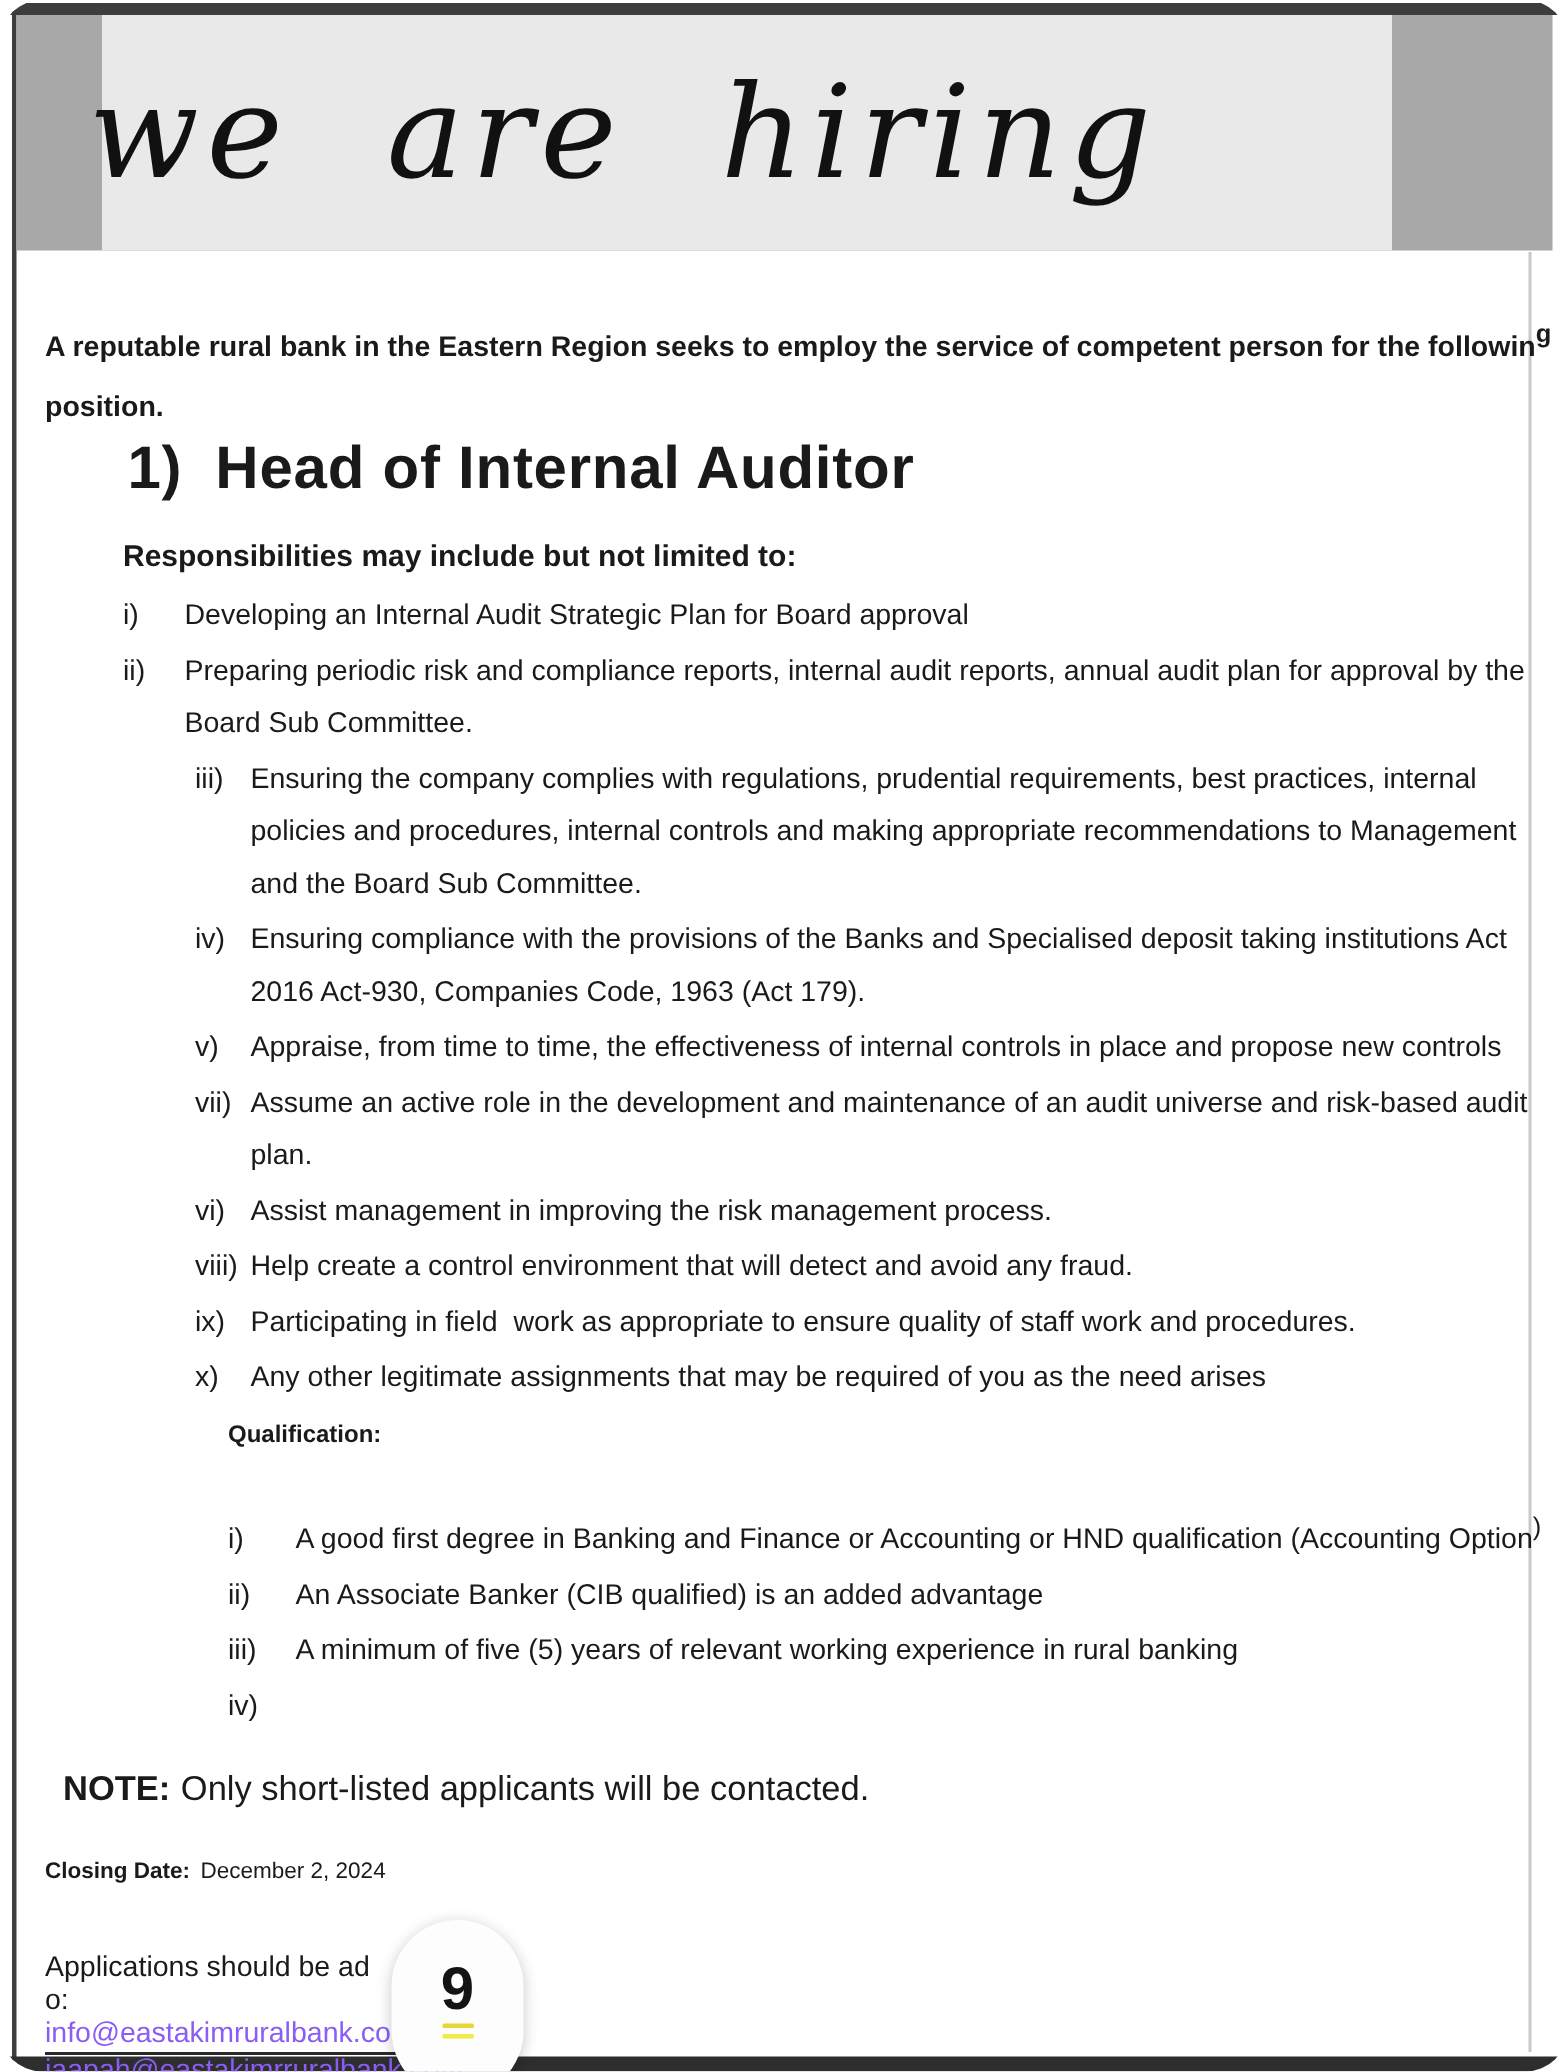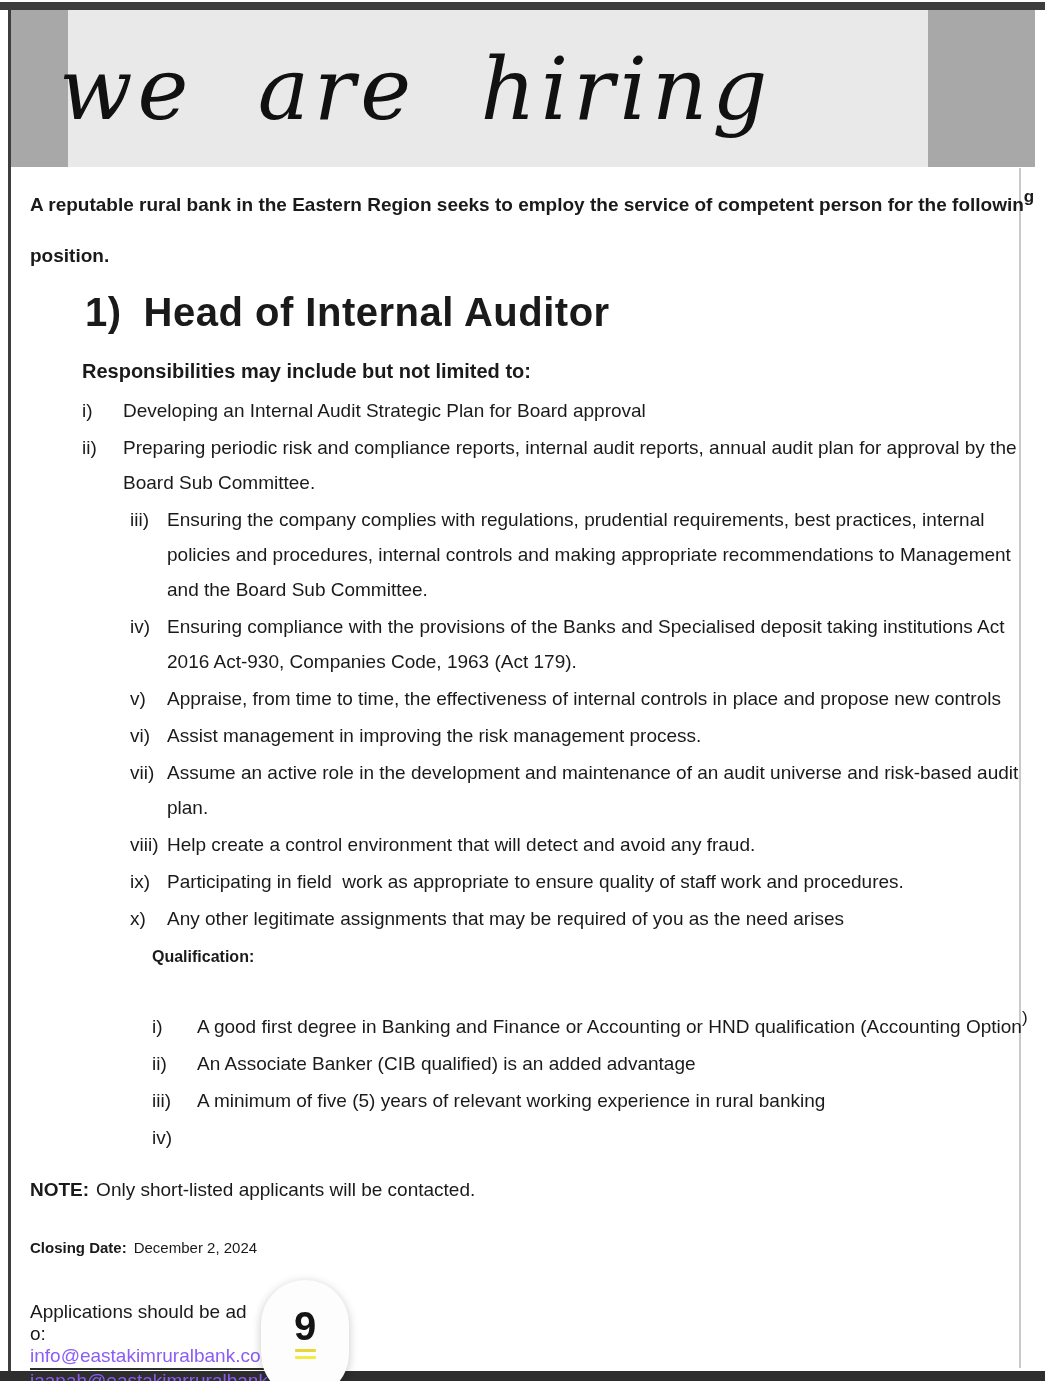--- a/index.html
+++ b/index.html
@@ -6,20 +6,21 @@
   html, body { background: #ffffff; }
   body { font-family: "Liberation Sans", sans-serif; }
 
   .canvas {
     position: relative;
     width: 1045px;
     height: 1381px;
     background: #ffffff;
     overflow: hidden;
     color: #1a1a1a;
+    border-radius: 28px;
   }
 
   
   .frame-top    { position: absolute; top: 2px;  left: 0;    width: 1045px; height: 8px;  background: #3d3d3d; }
   .frame-left   { position: absolute; top: 2px;  left: 8px;  width: 3px;    height: 1372px; background: #3d3d3d; }
   .frame-bottom { position: absolute; top: 1371px; left: 0;  width: 1045px; height: 10px; background: #2e2e2e; }
   .frame-right  { position: absolute; top: 168px; left: 1019px; width: 2px; height: 1200px; background: #c9c9c9; }
 
   
   .banner {
@@ -39,22 +40,22 @@
     font-style: italic;
     font-size: 86px;
     letter-spacing: 5px;
     word-spacing: 32px;
     color: #111111;
     white-space: pre;
   }
 
   
   .intro {
-    position: absolute; top: 180px; left: 30px;
-    font-size: 19px; font-weight: bold; line-height: 50px;
+    position: absolute; top: 212px; left: 30px;
+    font-size: 19px; font-weight: bold; line-height: 40px;
     white-space: pre;
   }
   .sup { position: relative; top: -9px; font-size: 17px; }
 
   
   .job-heading {
     position: absolute; top: 286px; left: 85px;
     display: flex;
     font-size: 40px; font-weight: bold; line-height: 52px;
     letter-spacing: 0.5px;
@@ -77,21 +78,21 @@
   
   .qual-heading {
     position: absolute; top: 948px; left: 152px;
     font-size: 16px; font-weight: bold;
   }
   .qual-list { position: absolute; top: 1008px; left: 152px; font-size: 19px; }
   .qual-row { display: flex; line-height: 37px; }
   .qual-row .marker { flex: 0 0 45px; }
 
   
-  .note-line    { position: absolute; top: 1179px; left: 30px; font-size: 19px; }
+  .note-line    { position: absolute; top: 1179px; left: 42px; font-size: 23px; }
   .closing-line { position: absolute; top: 1239px; left: 30px; font-size: 15px; }
   .apps-line    { position: absolute; top: 1301px; left: 30px; font-size: 19px; display: flex; align-items: baseline; white-space: pre; flex-direction: column; }
   .bold-label { font-weight: bold; }
   .label-gap { margin-left: 7px; }
   .apps-gap { display: inline-block; width: 94px; }
   .email { text-decoration: none; color: #8b5cf6; border-bottom: 2px solid #2a2a2a; padding-bottom: 1px; }
   .email-sep { display: inline-block; width: 30px; }
   .apps-colon-gap { display: inline-block; width: 9px; }
 
   
@@ -160,28 +161,28 @@
         <span class="list-text">Ensuring compliance with the provisions of the Banks and Specialised deposit taking institutions Act
 2016 Act-930, Companies Code, 1963 (Act 179).</span>
       </div>
 
       <div class="resp-row indent-2">
         <span class="marker">v)</span>
         <span class="list-text">Appraise, from time to time, the effectiveness of internal controls in place and propose new controls</span>
       </div>
 
       <div class="resp-row indent-2">
-        <span class="marker">vi)</span>
-        <span class="list-text">Assist management in improving the risk management process.</span>
-      </div>
-
-      <div class="resp-row indent-2">
         <span class="marker">vii)</span>
         <span class="list-text">Assume an active role in the development and maintenance of an audit universe and risk-based audit
 plan.</span>
+      </div>
+
+      <div class="resp-row indent-2">
+        <span class="marker">vi)</span>
+        <span class="list-text">Assist management in improving the risk management process.</span>
       </div>
 
       <div class="resp-row indent-2">
         <span class="marker">viii)</span>
         <span class="list-text">Help create a control environment that will detect and avoid any fraud.</span>
       </div>
 
       <div class="resp-row indent-2">
         <span class="marker">ix)</span>
         <span class="list-text">Participating in field  work as appropriate to ensure quality of staff work and procedures.</span>

